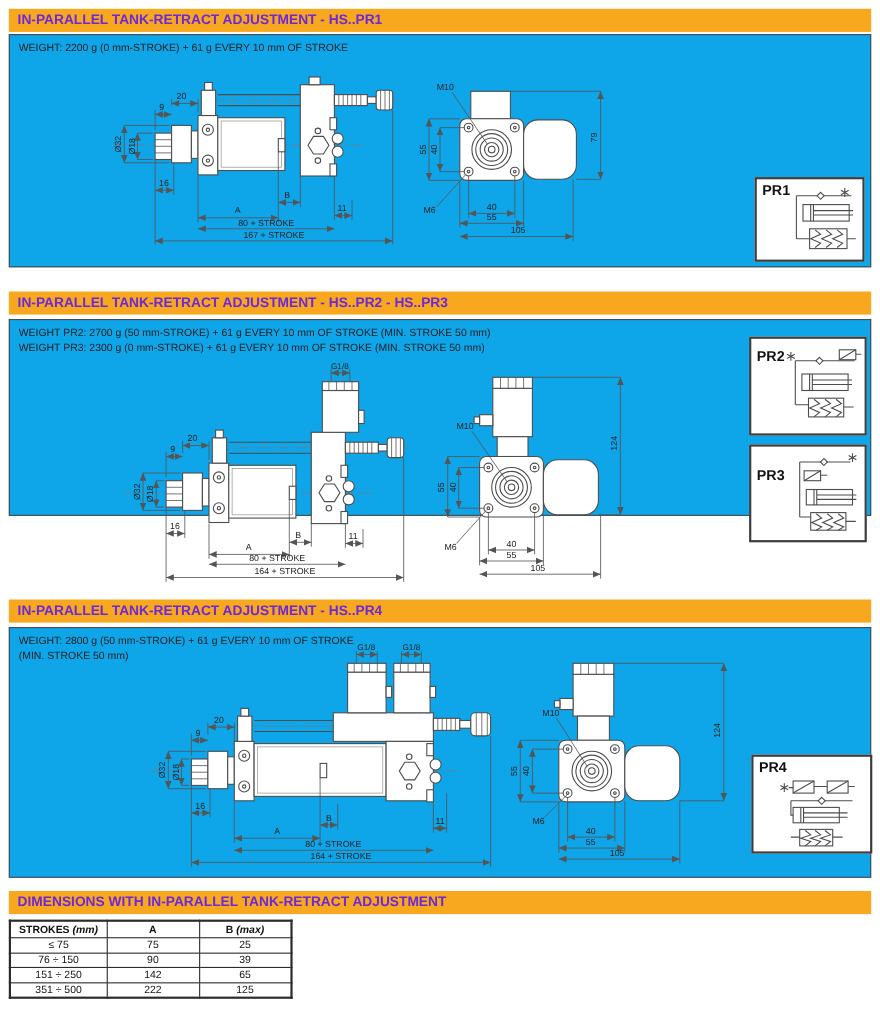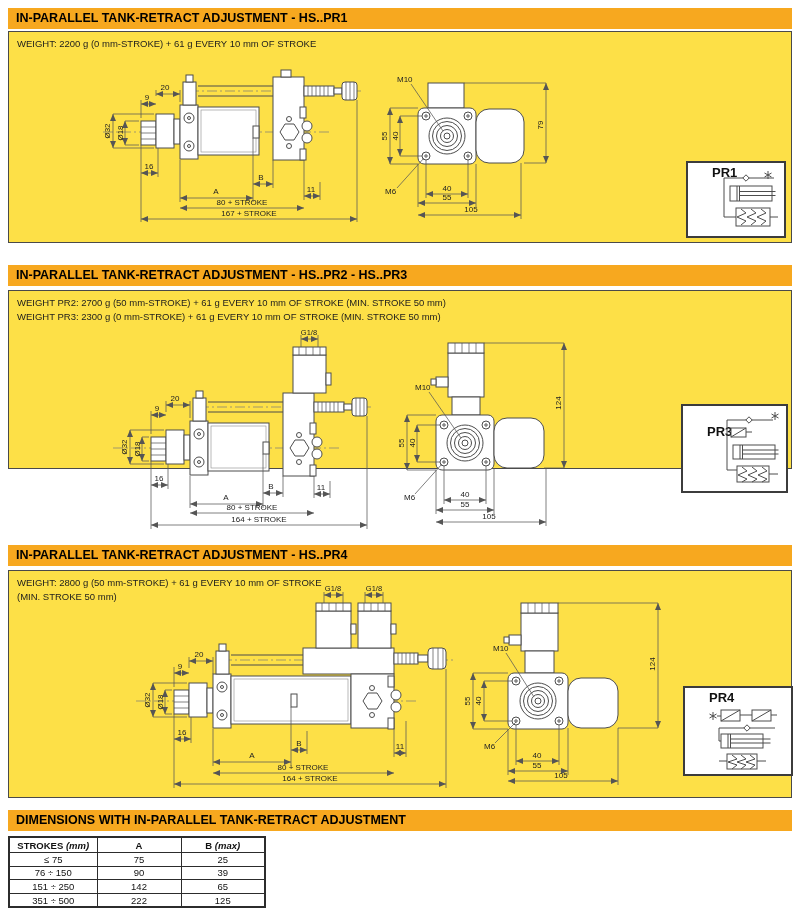--- a/index.html
+++ b/index.html
@@ -1,23 +1,23 @@
 <!DOCTYPE html>
 <html><head>
 <meta charset="utf-8">
 <style>
   html,body{margin:0;padding:0;background:#fff;}
   body{width:800px;height:919px;position:relative;font-family:"Liberation Sans",sans-serif;overflow:hidden;}
-  .hdr{position:absolute;left:8px;width:784px;height:21px;background:#f7a81f;color:#000000;
+  .hdr{position:absolute;left:8px;width:784px;height:21px;background:#f7a81f;color:#6d28d9;
        font-weight:bold;font-size:12.5px;line-height:21px;padding-left:8px;box-sizing:border-box;}
-  .box{position:absolute;left:8px;width:784px;border:1px solid #4a4a4a;background:#fde047;box-sizing:border-box;}
+  .box{position:absolute;left:8px;width:784px;border:1px solid #4a4a4a;background:#0ea5e9;box-sizing:border-box;}
   .wt{position:absolute;font-size:9.5px;color:#1c1c1c;line-height:14px;white-space:nowrap;}
   .draw{position:absolute;left:0;top:0;}
   .prbox{position:absolute;border:2px solid #3c3c3c;background:#fff;box-sizing:border-box;}
-  .prlabel{position:absolute;top:2px;left:5px;font-weight:bold;font-size:13px;color:#111;margin-left:19px;}
+  .prlabel{position:absolute;top:2px;left:5px;font-weight:bold;font-size:13px;color:#111;}
   .prsvg{position:absolute;}
   svg text{font-family:"Liberation Sans",sans-serif;}
   .dt{font-size:8px;fill:#222;}
   .dts{font-size:7.5px;fill:#222;}
   .ln{stroke:#4d4d4d;stroke-width:1;fill:none;}
   .fw{stroke:#4d4d4d;stroke-width:1;fill:#fff;}
   .in{stroke:#8a8a8a;stroke-width:.6;fill:none;}
   .cl{stroke:#7a7a7a;stroke-width:.7;stroke-dasharray:10 3 2 3;fill:none;}
   .dim{stroke:#555;stroke-width:.75;fill:none;}
   .hat{stroke:#4d4d4d;stroke-width:.7;fill:none;}
@@ -291,20 +291,35 @@
       <text class="dt" x="456" y="206" text-anchor="middle">40</text>
       <path class="dim" d="M427,179V223M485,177V223"></path>
       <line class="dim" x1="427" y1="219" x2="485" y2="219" marker-start="url(#arB)" marker-end="url(#arB)"></line>
       <text class="dt" x="456" y="216" text-anchor="middle">55</text>
       <path class="dim" d="M537,177V235"></path>
       <line class="dim" x1="427" y1="231" x2="537" y2="231" marker-start="url(#arB)" marker-end="url(#arB)"></line>
       <text class="dt" x="480" y="228" text-anchor="middle">105</text>
     </g>
   </svg>
 
+  <div class="prbox" style="left:672px;top:15px;width:107px;height:90px">
+    <div class="prlabel" style="top:8px">PR2</div>
+    <svg class="prsvg" style="left:30px;top:4px" width="72" height="78" viewBox="0 0 72 78">
+      <path class="ln" d="M6,8v8M2.5,10l7,4M9.5,10l-7,4"></path>
+      <path class="ln" d="M10,16H64M10,16V56"></path>
+      <polygon class="fw" points="32,12.8 35.2,16 32,19.2 28.8,16"></polygon>
+      <rect class="fw" x="50" y="6" width="15" height="9"></rect>
+      <path class="ln" d="M50,15L65,6M65,10h5"></path>
+      <rect class="fw" x="16" y="28" width="42" height="15"></rect>
+      <path class="ln" d="M23,28v15M25.5,28v15M25.5,33.5h36M25.5,37.5h36"></path>
+      <rect class="fw" x="22" y="50" width="32" height="17"></rect>
+      <path class="ln" d="M10,56h12M54,58h9"></path>
+      <path class="ln" d="M27,51l5,4-9,4 9,4-5,4M37,51l5,4-9,4 9,4-5,4M47,51l5,4-9,4 9,4-5,4"></path>
+    </svg>
+  </div>
   <div class="prbox" style="left:672px;top:113px;width:107px;height:89px">
     <div class="prlabel" style="top:18px">PR3</div>
     <svg class="prsvg" style="left:30px;top:2px" width="72" height="82" viewBox="0 0 72 82">
       <path class="ln" d="M62,4v8M58.5,6l7,4M65.5,6l-7,4"></path>
       <path class="ln" d="M14,12H60M14,12V62"></path>
       <polygon class="fw" points="36,8.8 39.2,12 36,15.2 32.8,12"></polygon>
       <rect class="fw" x="18" y="20" width="15" height="9"></rect>
       <path class="ln" d="M18,29L33,20M33,24h6"></path>
       <rect class="fw" x="20" y="37" width="42" height="14"></rect>
       <path class="ln" d="M27,37v14M29.5,37v14M29.5,42h36M29.5,46h36"></path>

